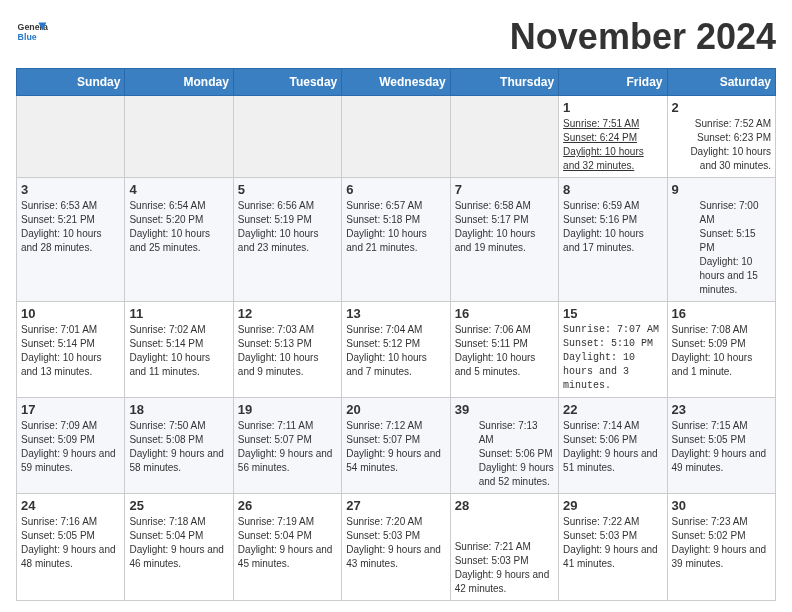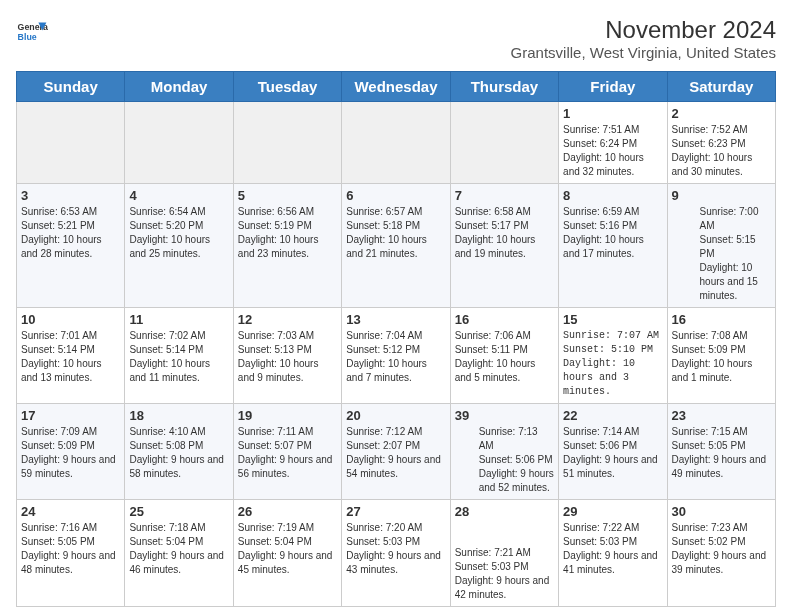--- a/index.html
+++ b/index.html
@@ -22,40 +22,40 @@
       gap: 4px;
     }
     .logo-icon {
       width: 32px;
       height: 32px;
     }
     .title-block {
       text-align: right;
     }
     .month-title {
-      font-size: 24px;
-      font-weight: normal;
+      font-size: 36px;
+      font-weight: bold;
       color: #333;
     }
     .location-title {
       font-size: 15px;
       color: #555;
     }
     .calendar {
       width: 100%;
       border-collapse: collapse;
       border: 1px solid #ccc;
     }
     .calendar th {
       background: #3a7fc1;
       color: #fff;
-      font-size: 15px;
+      font-size: 12px;
       font-weight: bold;
       padding: 6px 4px;
-      text-align: center;
+      text-align: right;
       border: 1px solid #2a6aaa;
     }
     .calendar td {
       vertical-align: top;
       border: 1px solid #ccc;
       padding: 4px;
       width: 108px;
       min-height: 90px;
       font-size: 10px;
       color: #333;
@@ -85,21 +85,20 @@
 <div class="header">
   <div class="logo">
     <svg class="logo-icon" viewBox="0 0 40 40">
       <text x="2" y="18" font-size="11" font-weight="bold" fill="#333">General</text>
       <text x="2" y="30" font-size="11" font-weight="bold" fill="#2878c8">Blue</text>
       <polygon points="28,8 38,8 33,18" fill="#2878c8"></polygon>
     </svg>
   </div>
   <div class="title-block">
     <div class="month-title">November 2024</div>
-    <div class="location-title">Grantsville, West Virginia, United States</div>
   </div>
 </div>
 
 <table class="calendar">
   <thead>
     <tr>
     <th>Sunday</th>
         <th>Monday</th>
         <th>Tuesday</th>
         <th>Wednesday</th>
@@ -110,27 +109,27 @@
   </thead>
   <tbody id="calendar-body">
   <tr>
         <td class="empty-cell"></td>
         <td class="empty-cell"></td>
         <td class="empty-cell"></td>
         <td class="empty-cell"></td>
         <td class="empty-cell"></td>
         <td>
           <div class="day-number">1</div>
-          <div class="day-info" style="white-space: pre-line;">Sunrise: 7:51 AM
+          <div class="day-info" style="white-space: pre-line; text-decoration: underline;">Sunrise: 7:51 AM
 Sunset: 6:24 PM
 Daylight: 10 hours and 32 minutes.</div>
         </td>
         <td>
           <div class="day-number">2</div>
-          <div class="day-info" style="white-space: pre-line;">Sunrise: 7:52 AM
+          <div class="day-info" style="white-space: pre-line; text-align: right;">Sunrise: 7:52 AM
 Sunset: 6:23 PM
 Daylight: 10 hours and 30 minutes.</div>
         </td>
       </tr>
       <tr>
         <td>
           <div class="day-number">3</div>
           <div class="day-info" style="white-space: pre-line;">Sunrise: 6:53 AM
 Sunset: 5:21 PM
 Daylight: 10 hours and 28 minutes.</div>
@@ -218,34 +217,34 @@
       </tr>
       <tr>
         <td>
           <div class="day-number">17</div>
           <div class="day-info" style="white-space: pre-line;">Sunrise: 7:09 AM
 Sunset: 5:09 PM
 Daylight: 9 hours and 59 minutes.</div>
         </td>
         <td>
           <div class="day-number">18</div>
-          <div class="day-info" style="white-space: pre-line;">Sunrise: 4:10 AM
+          <div class="day-info" style="white-space: pre-line;">Sunrise: 7:50 AM
 Sunset: 5:08 PM
 Daylight: 9 hours and 58 minutes.</div>
         </td>
         <td>
           <div class="day-number">19</div>
           <div class="day-info" style="white-space: pre-line;">Sunrise: 7:11 AM
 Sunset: 5:07 PM
 Daylight: 9 hours and 56 minutes.</div>
         </td>
         <td>
           <div class="day-number">20</div>
           <div class="day-info" style="white-space: pre-line;">Sunrise: 7:12 AM
-Sunset: 2:07 PM
+Sunset: 5:07 PM
 Daylight: 9 hours and 54 minutes.</div>
         </td>
         <td>
           <div class="day-number">39</div>
           <div class="day-info" style="white-space: pre-line; margin-left: 24px;">Sunrise: 7:13 AM
 Sunset: 5:06 PM
 Daylight: 9 hours and 52 minutes.</div>
         </td>
         <td>
           <div class="day-number">22</div>

